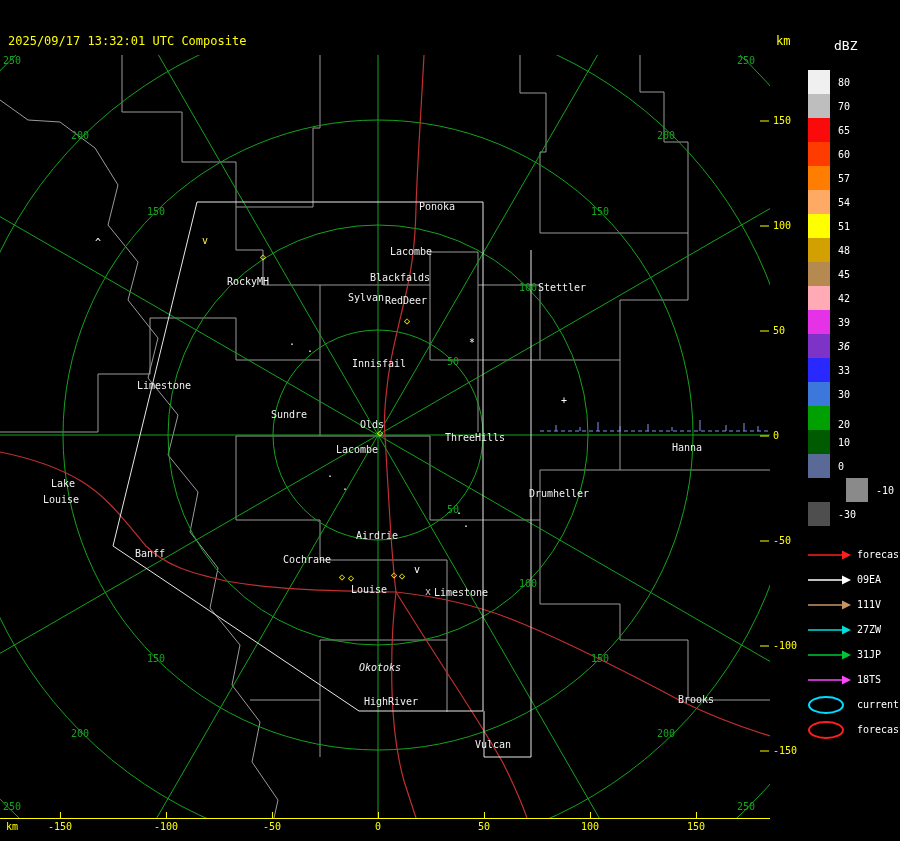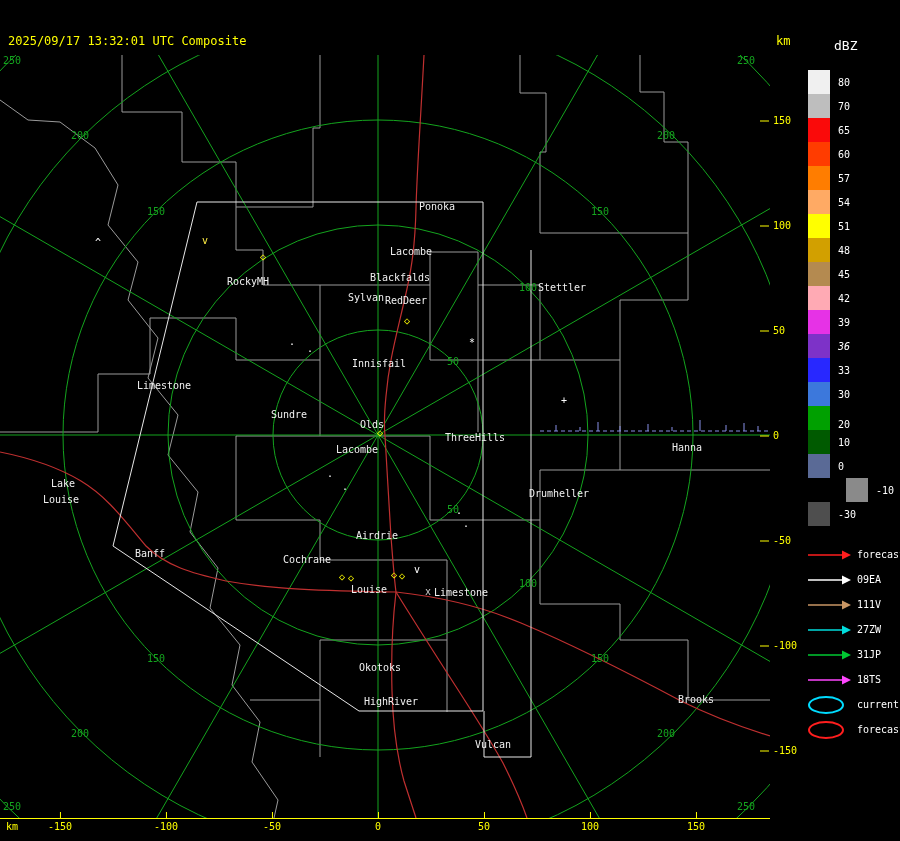--- a/index.html
+++ b/index.html
@@ -197,21 +197,21 @@
       </div>
 
       <div class="city-label" style="left: 369px; top: 589px;">
         <span>Louise</span>
       </div>
 
       <div class="city-label" style="left: 461px; top: 592px;">
         <span>Limestone</span>
       </div>
 
-      <div class="city-label" style="left: 380px; top: 667px;">
+      <div class="city-label" style="left: 380px; top: 667px; font-style: italic;">
         <span>Okotoks</span>
       </div>
 
       <div class="city-label" style="left: 391px; top: 701px;">
         <span>HighRiver</span>
       </div>
 
       <div class="city-label" style="left: 493px; top: 744px;">
         <span>Vulcan</span>
       </div>

